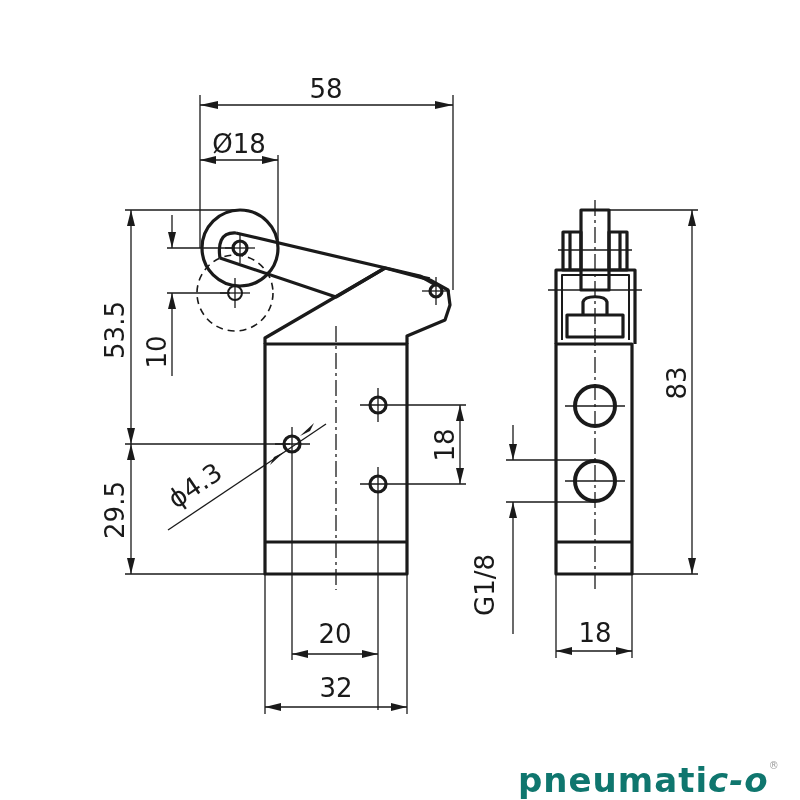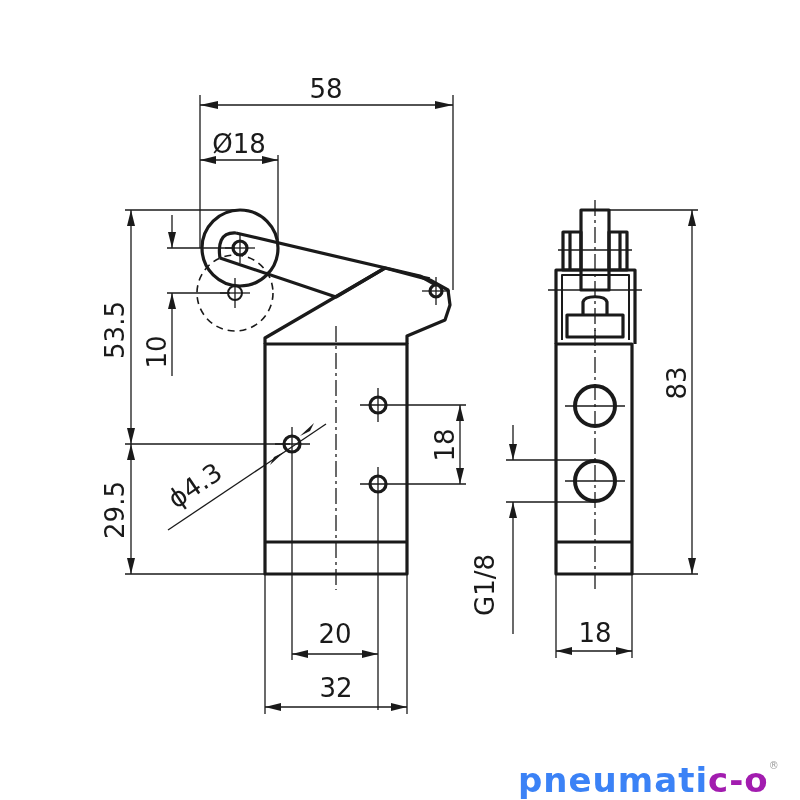--- a/index.html
+++ b/index.html
@@ -5,22 +5,22 @@
   html, body { margin:0; padding:0; background:#ffffff; }
   body { width:800px; height:800px; position:relative; overflow:hidden; font-family:"DejaVu Sans", sans-serif; }
   svg { position:absolute; left:0; top:0; }
   .thick { stroke:#1a1a1a; stroke-width:3.2; fill:none; stroke-linejoin:round; }
   .thin { stroke:#1a1a1a; stroke-width:1.3; fill:none; }
   .dash { stroke:#1a1a1a; stroke-width:1.6; fill:none; stroke-dasharray:7 5; }
   .center { stroke:#1a1a1a; stroke-width:1.3; fill:none; stroke-dasharray:16 4 3 4; }
   .dimtext { font-family:"DejaVu Sans", sans-serif; font-size:26px; fill:#1a1a1a; }
   .arrow { fill:#1a1a1a; stroke:none; }
   .logo { position:absolute; left:518px; top:760px; font-family:"DejaVu Sans", sans-serif; font-weight:bold; font-size:34px; letter-spacing:1px; }
-  .logo .pink { color:#3b82f6; }
-  .logo .grey { color:#a21caf; }
+  .logo .pink { color:#0f766e; }
+  .logo .grey { color:#0f766e;font-style:italic; }
   .logo .reg { color:#9c9c9c; font-size:10px; vertical-align:top; font-weight:normal; }
 </style>
 </head>
 <body>
 
 <svg width="800" height="800" viewBox="0 0 800 800">
 
   <g>
 
     <rect x="265" y="344" width="142" height="230" class="thick"></rect>

